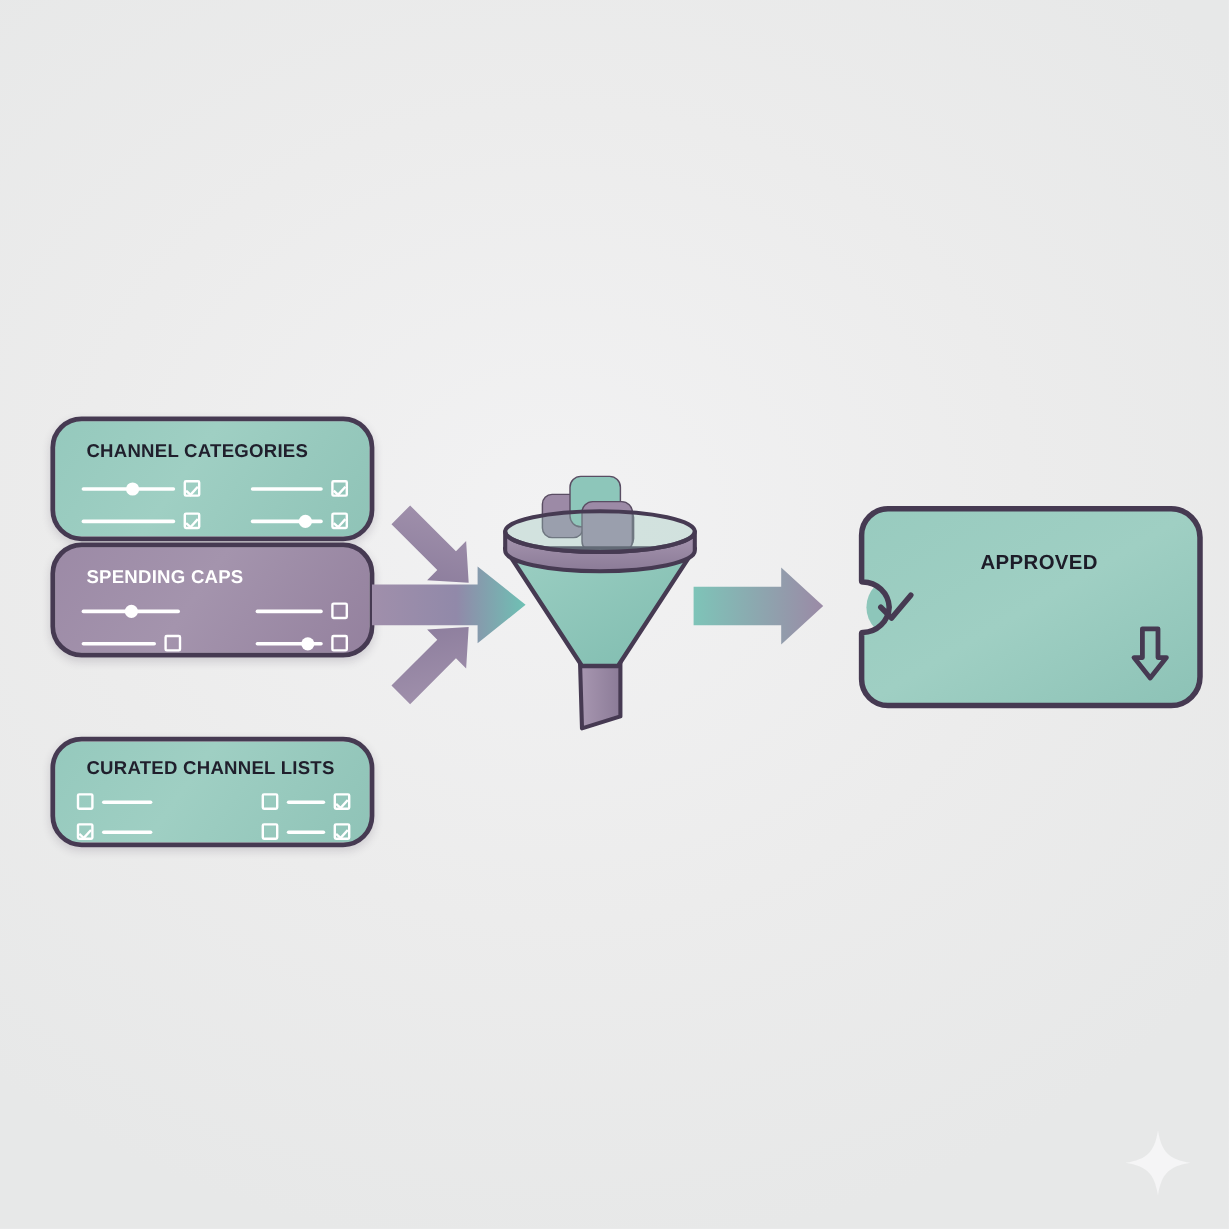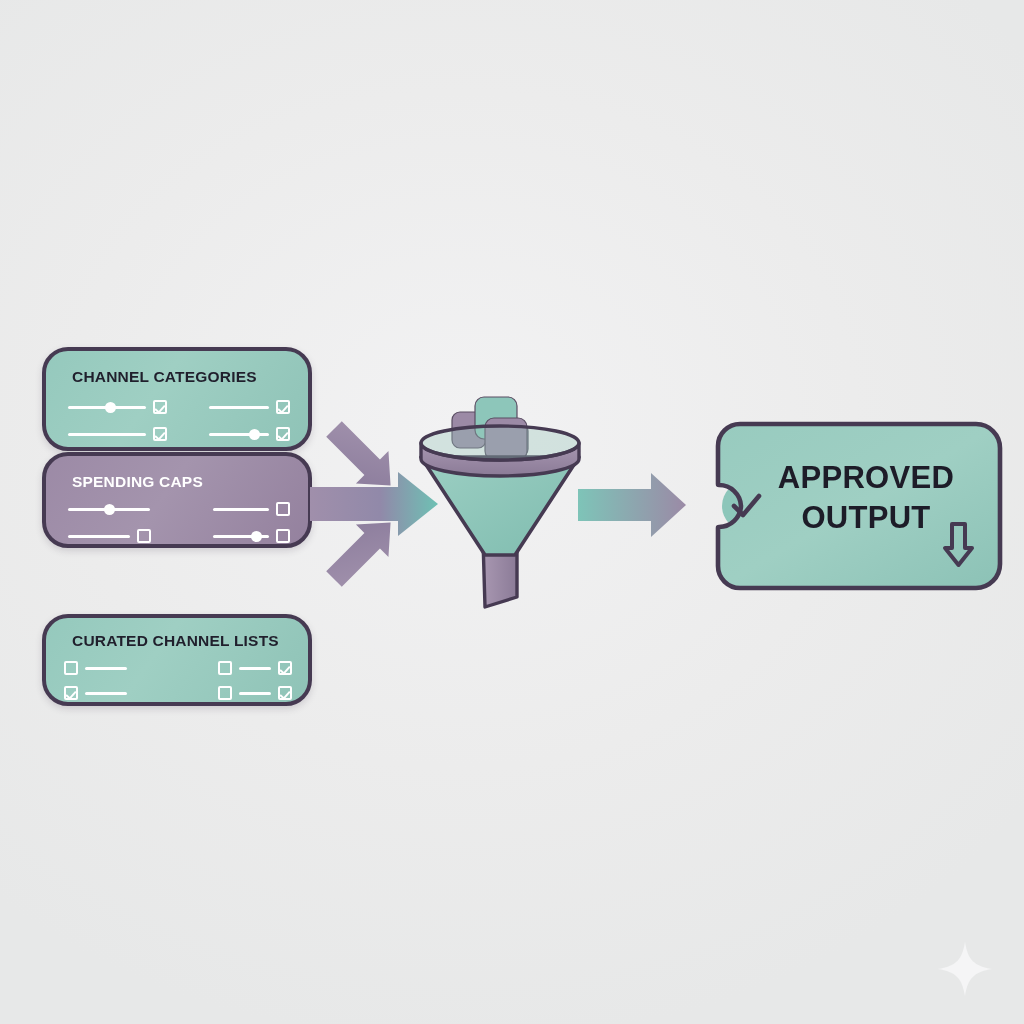--- a/index.html
+++ b/index.html
@@ -125,21 +125,21 @@
   #output-card {
     position: absolute;
   }
   .out-text {
     position: absolute;
     left: 62px;
     right: 16px;
     top: 44px;
     text-align: center;
     color: #1d1c28;
-    font-size: 31px;
+    font-size: 17px;
     font-weight: bold;
     line-height: 1.30;
     letter-spacing: 0.3px;
   }
   .out-line { display: block; }
 
   
   #sparkle {
     position: absolute;
     opacity: 0.88;
@@ -324,20 +324,19 @@
              a22,22 0 0 0 22,-21 a22,22 0 0 0 -22,-21 a1,1 0 0 1 -1,-1
              L4,26 a22,22 0 0 1 22,-22 Z" fill="url(#gOutCard)" stroke="#463a52" stroke-width="4.6" stroke-linejoin="round"></path>
 
     <path d="M20,86 L29,95 L45,76" fill="none" stroke="#463a52" stroke-width="4.6" stroke-linecap="round" stroke-linejoin="round"></path>
 
     <path d="M238,104 L251,104 L251,128 L258,128 L244.5,145 L231,128 L238,128 Z" fill="none" stroke="#463a52" stroke-width="4" stroke-linejoin="round"></path>
   </svg>
 
   <div class="out-text" style="left:776px; top:458px; width:180px;">
     <span class="out-line">APPROVED</span>
-    <span class="out-line">OUTPUT</span>
   </div>
 
   <svg id="sparkle" style="left:936px; top:940px; width:58px; height:58px;" viewBox="0 0 58 58">
     <path d="M29,2 C32,20 38,26 56,29 C38,32 32,38 29,56 C26,38 20,32 2,29 C20,26 26,20 29,2 Z" fill="#f7f7f8"></path>
   </svg>
 
 </div>
 
 </body></html>

